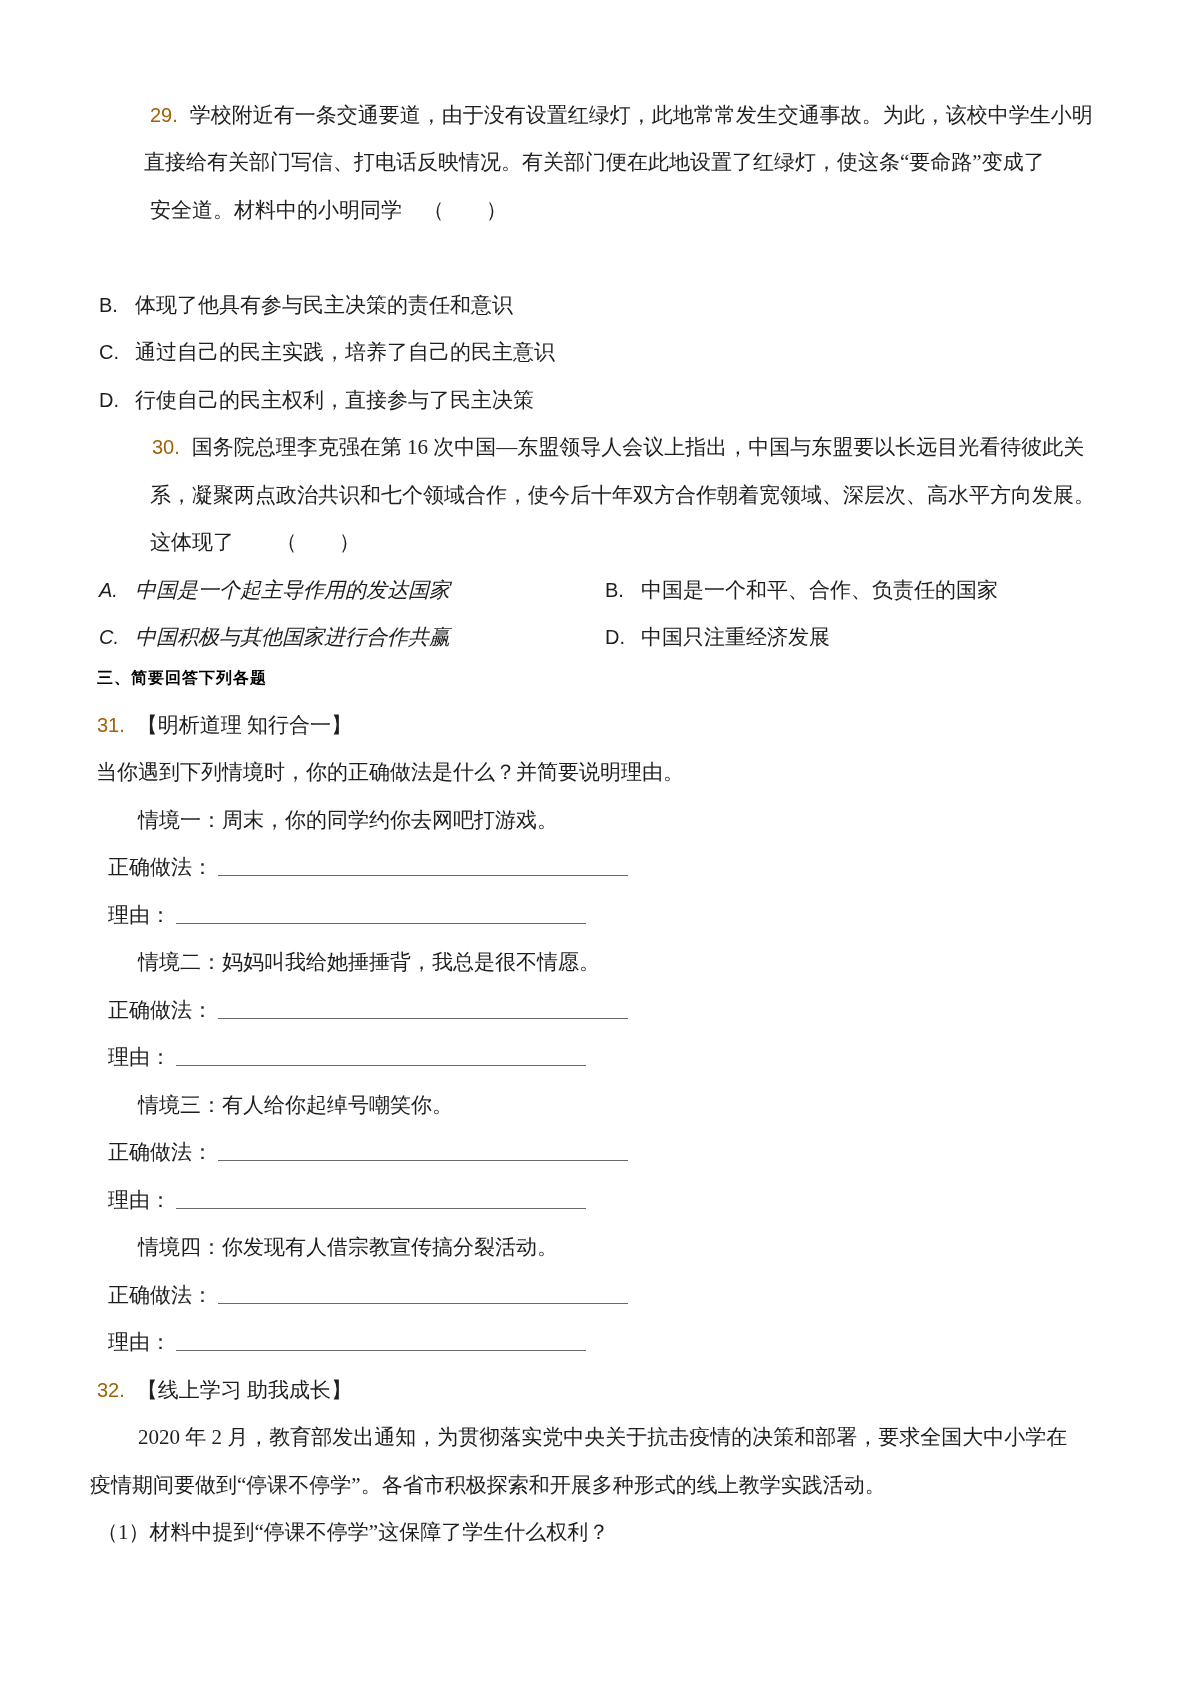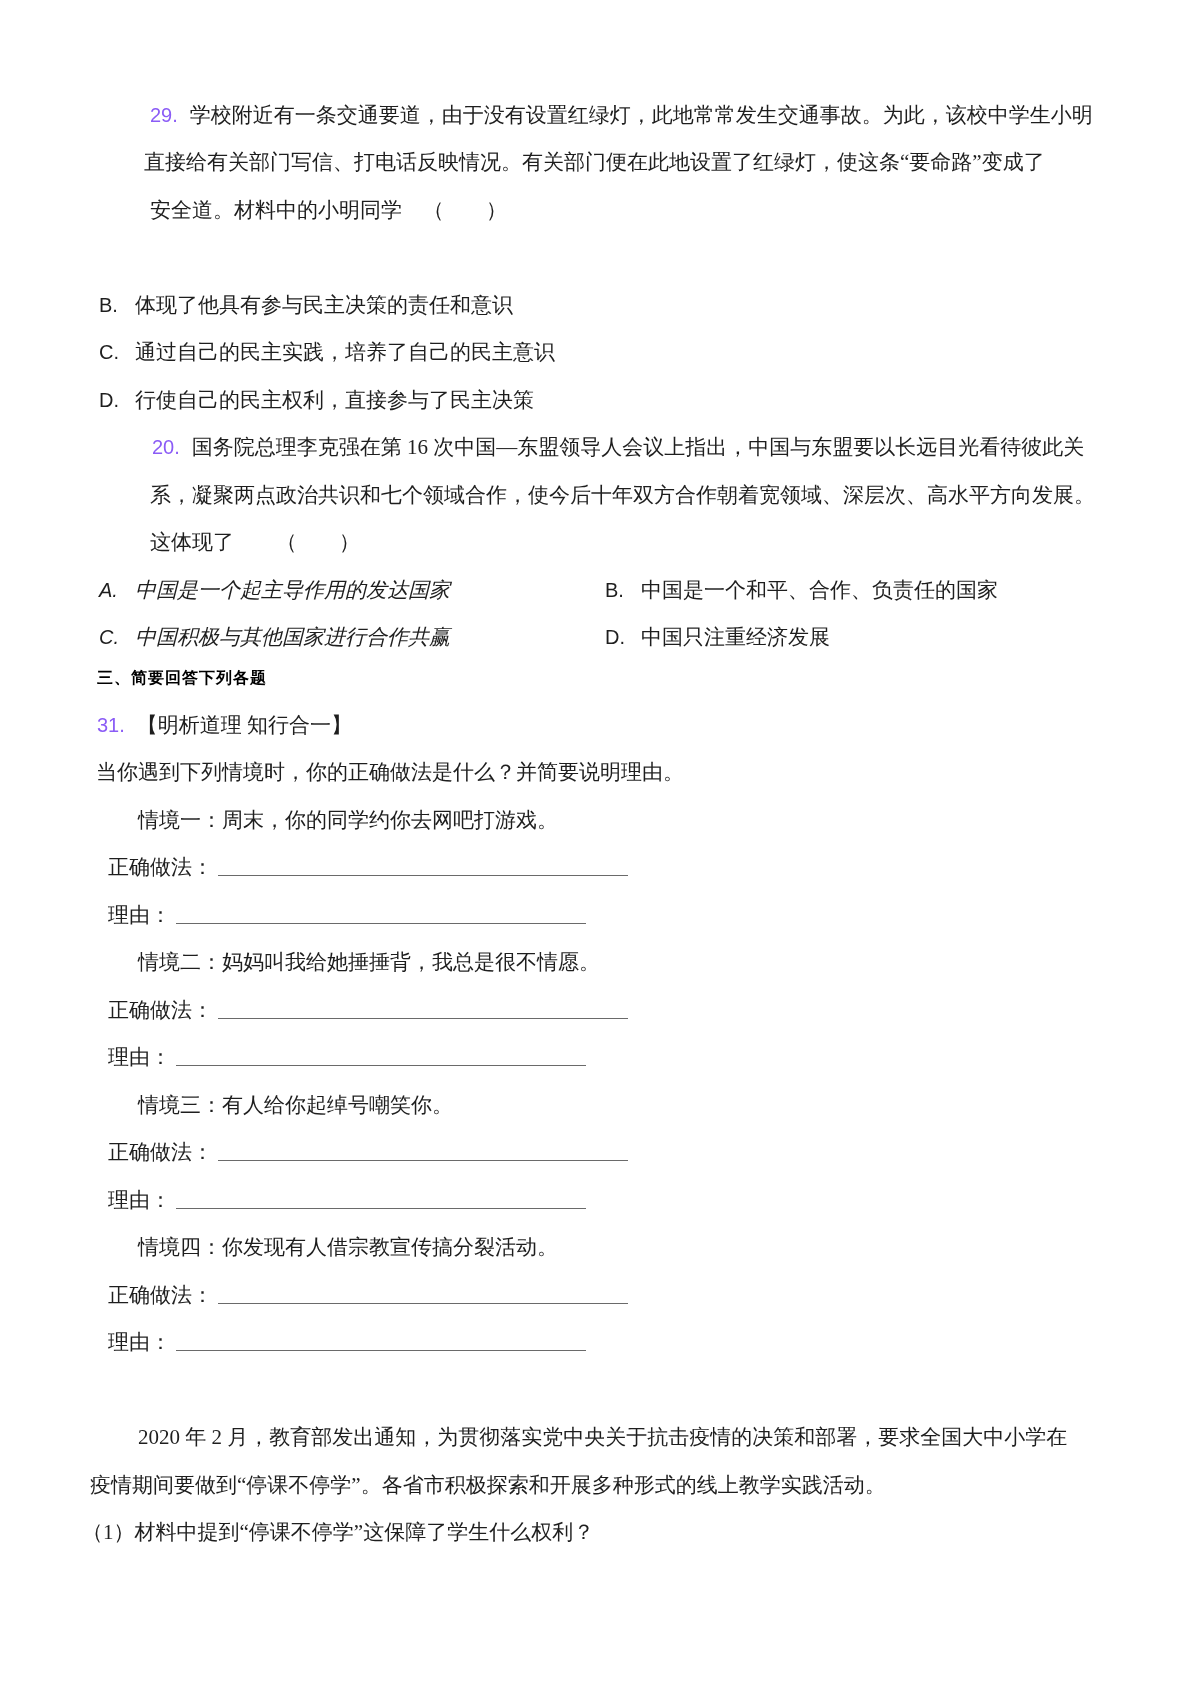--- a/index.html
+++ b/index.html
@@ -15,21 +15,21 @@
   }
   .ln{
     position:absolute;
     height:48px;
     line-height:48px;
     white-space:pre;
   }
   .num{
     font-family:"Liberation Sans","DejaVu Sans",sans-serif;
     font-size:20px;
-    color:#8b5cf6;
+    color:#a16207;
   }
   .mrq{margin-right:12px;}
   .optlab{
     display:inline-block;
     width:36px;
     font-family:"Liberation Sans","DejaVu Sans",sans-serif;
     font-size:20px;
   }
   .optcell{display:inline-block;width:506px;font-style:italic;}
   .h3{
@@ -54,21 +54,21 @@
 <div class="page">
 
   <div class="ln" style="top:91px;left:150px"><span class="num mrq">29.</span><span>学校附近有一条交通要道，由于没有设置红绿灯，此地常常发生交通事故。为此，该校中学生小明</span></div>
   <div class="ln" style="top:138px;left:144px"><span>直接给有关部门写信、打电话反映情况。有关部门便在此地设置了红绿灯，使这条“要命路”变成了</span></div>
   <div class="ln" style="top:186px;left:150px"><span>安全道。材料中的小明同学　（　　）</span></div>
 
   <div class="ln" style="top:281px;left:99px"><span class="optlab">B.</span><span>体现了他具有参与民主决策的责任和意识</span></div>
   <div class="ln" style="top:328px;left:99px"><span class="optlab">C.</span><span>通过自己的民主实践，培养了自己的民主意识</span></div>
   <div class="ln" style="top:376px;left:99px"><span class="optlab">D.</span><span>行使自己的民主权利，直接参与了民主决策</span></div>
 
-  <div class="ln" style="top:423px;left:152px"><span class="num mrq">20.</span><span>国务院总理李克强在第 16 次中国—东盟领导人会议上指出，中国与东盟要以长远目光看待彼此关</span></div>
+  <div class="ln" style="top:423px;left:152px"><span class="num mrq">30.</span><span>国务院总理李克强在第 16 次中国—东盟领导人会议上指出，中国与东盟要以长远目光看待彼此关</span></div>
   <div class="ln" style="top:471px;left:150px"><span>系，凝聚两点政治共识和七个领域合作，使今后十年双方合作朝着宽领域、深层次、高水平方向发展。</span></div>
   <div class="ln" style="top:518px;left:150px"><span>这体现了　　（　　）</span></div>
 
   <div class="ln" style="top:566px;left:99px"><span class="optcell"><span class="optlab">A.</span><span>中国是一个起主导作用的发达国家</span></span><span><span class="optlab">B.</span><span>中国是一个和平、合作、负责任的国家</span></span></div>
   <div class="ln" style="top:613px;left:99px"><span class="optcell"><span class="optlab">C.</span><span>中国积极与其他国家进行合作共赢</span></span><span><span class="optlab">D.</span><span>中国只注重经济发展</span></span></div>
 
   <div class="ln h3" style="top:654px;left:97px">三、简要回答下列各题</div>
 
   <div class="ln" style="top:701px;left:97px"><span class="num mrq">31.</span><span>【明析道理 知行合一】</span></div>
   <div class="ln" style="top:748px;left:96px">当你遇到下列情境时，你的正确做法是什么？并简要说明理由。</div>
@@ -82,17 +82,18 @@
   <div class="ln" style="top:1033px;left:108px"><span>理由：</span><span class="blank w410"></span></div>
 
   <div class="ln kai" style="top:1081px;left:138px">情境三：有人给你起绰号嘲笑你。</div>
   <div class="ln" style="top:1128px;left:108px"><span>正确做法：</span><span class="blank w410"></span></div>
   <div class="ln" style="top:1176px;left:108px"><span>理由：</span><span class="blank w410"></span></div>
 
   <div class="ln kai" style="top:1223px;left:138px">情境四：你发现有人借宗教宣传搞分裂活动。</div>
   <div class="ln" style="top:1271px;left:108px"><span>正确做法：</span><span class="blank w410"></span></div>
   <div class="ln" style="top:1318px;left:108px"><span>理由：</span><span class="blank w410"></span></div>
 
+  <div class="ln" style="top:1366px;left:97px"><span class="num mrq">32.</span><span>【线上学习 助我成长】</span></div>
   <div class="ln kai" style="top:1413px;left:138px">2020 年 2 月，教育部发出通知，为贯彻落实党中央关于抗击疫情的决策和部署，要求全国大中小学在</div>
   <div class="ln kai" style="top:1461px;left:90px">疫情期间要做到“停课不停学”。各省市积极探索和开展多种形式的线上教学实践活动。</div>
-  <div class="ln" style="top:1508px;left:82px">（1）材料中提到“停课不停学”这保障了学生什么权利？</div>
+  <div class="ln" style="top:1508px;left:97px">（1）材料中提到“停课不停学”这保障了学生什么权利？</div>
 
 </div>
 
 </body></html>

